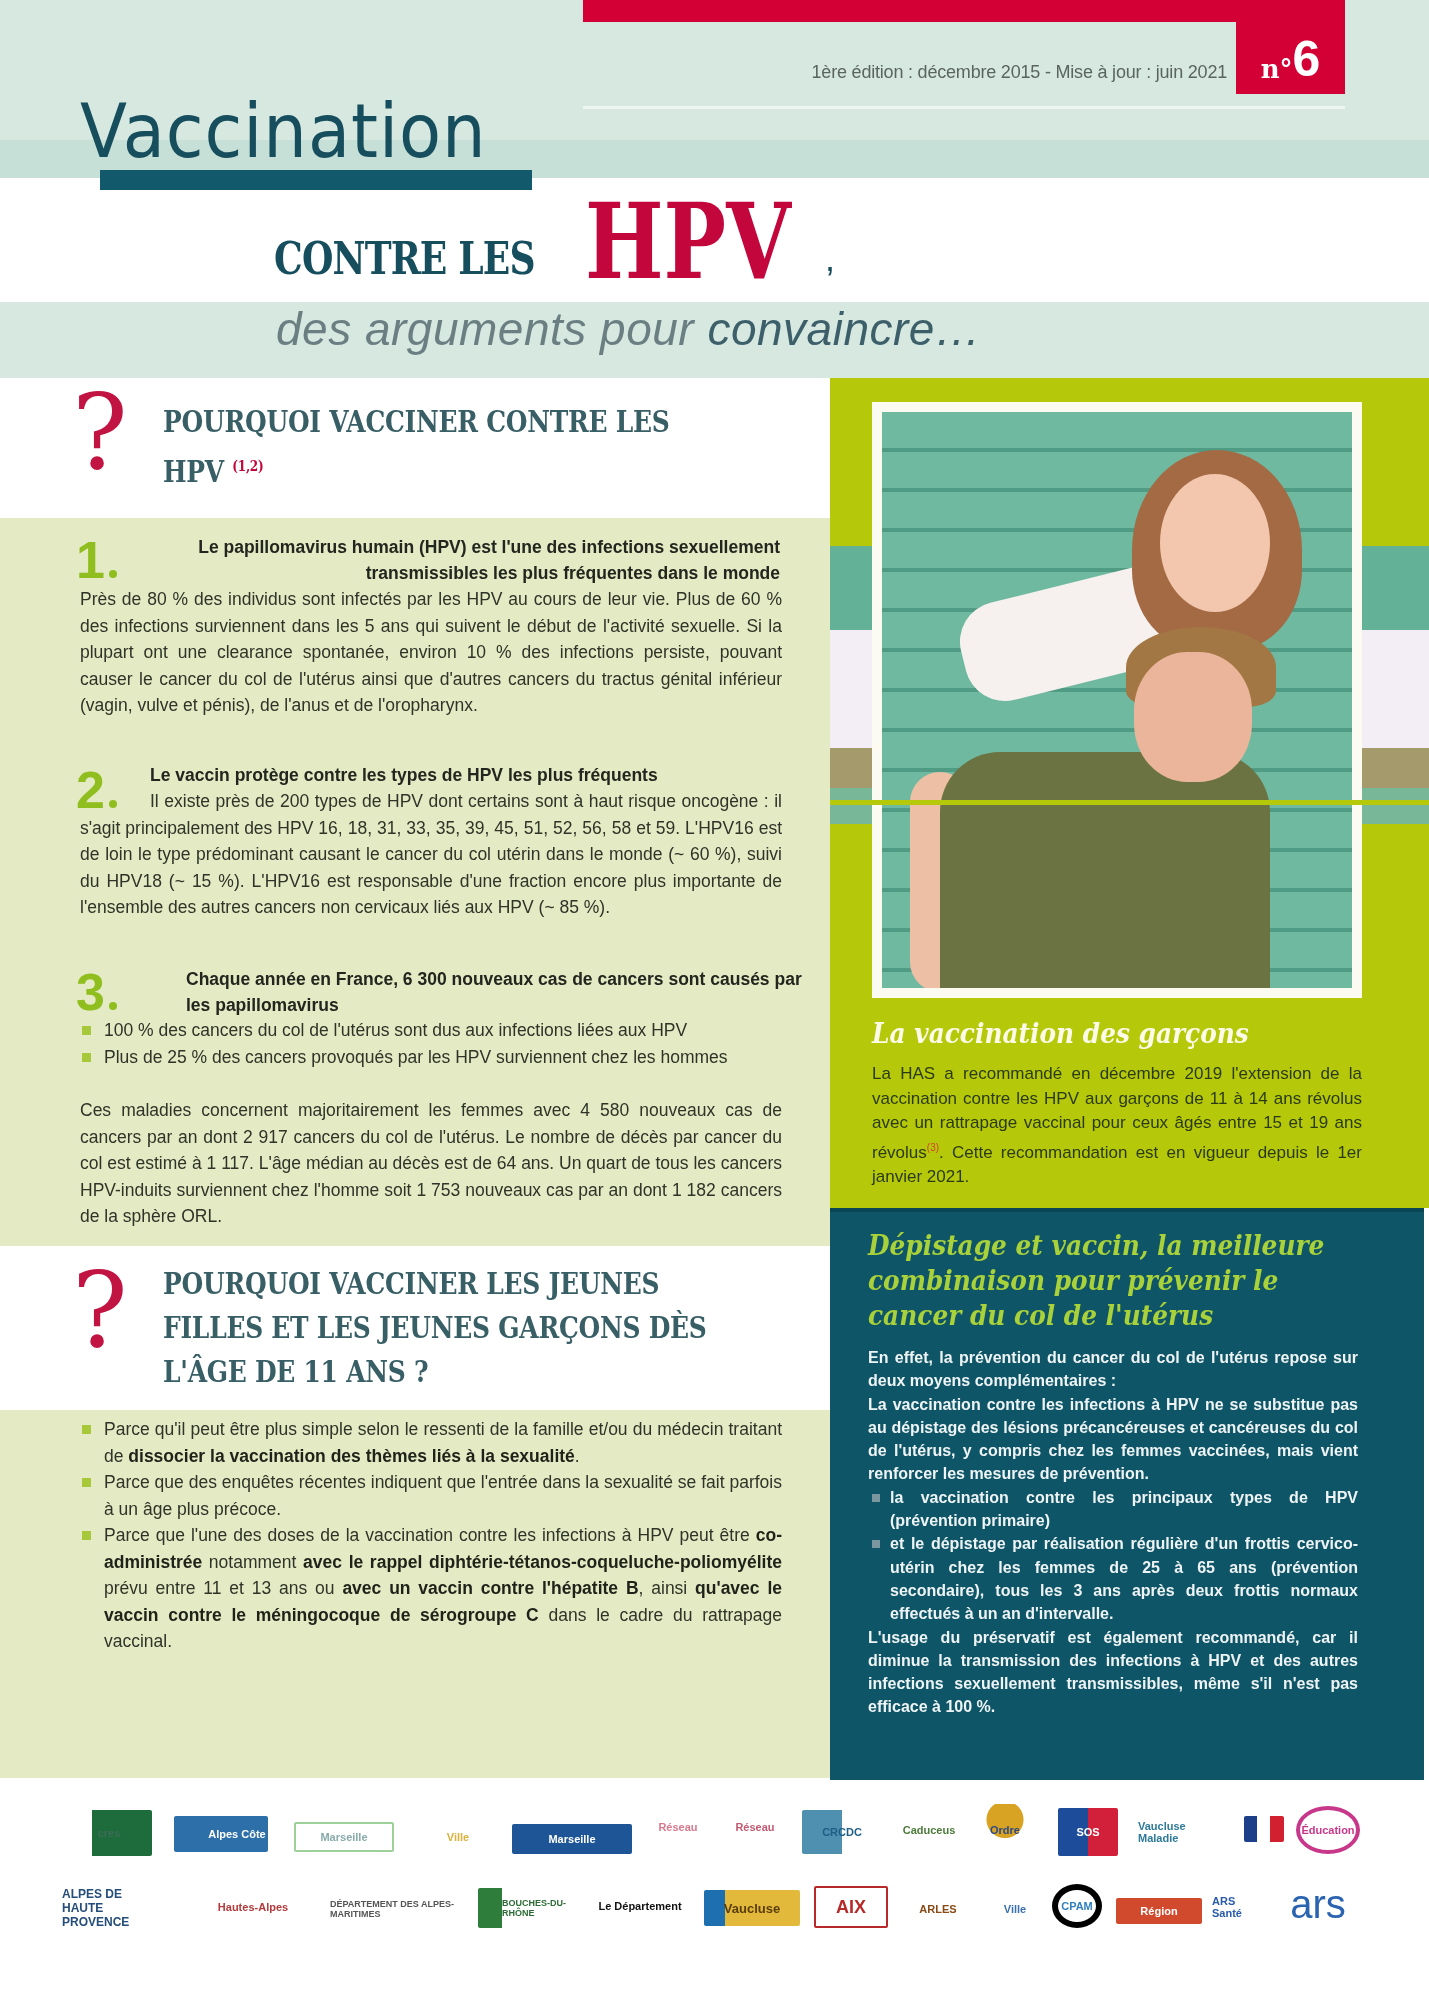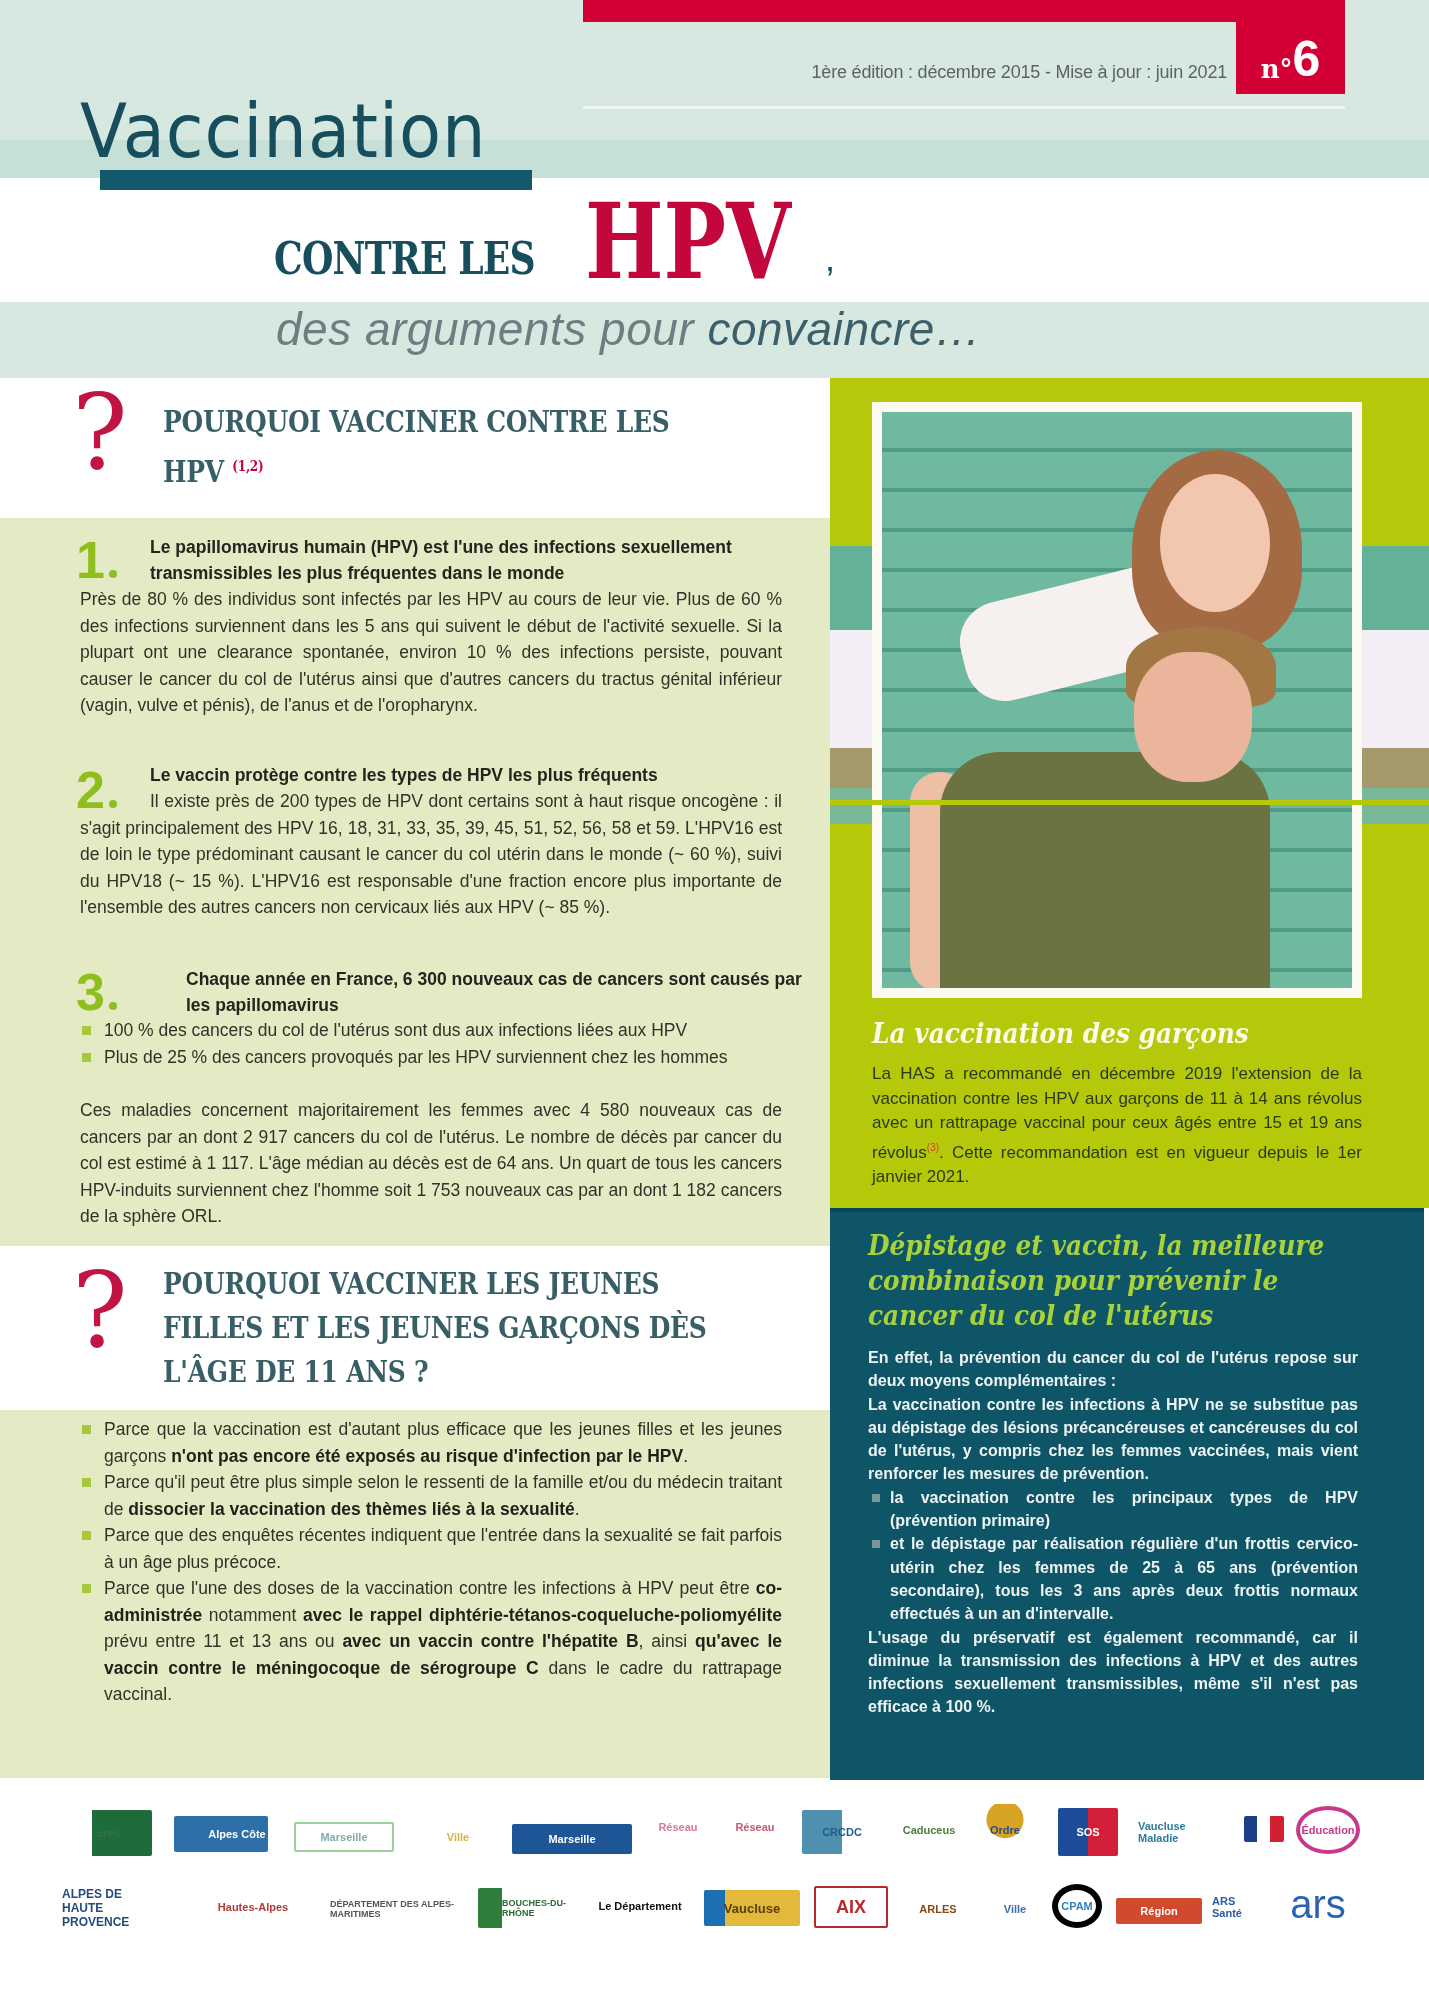--- a/index.html
+++ b/index.html
@@ -100,21 +100,21 @@
 <div class="q-head" style="top:378px;height:140px;"></div>
 <div class="q-mark" style="top:372px;">?</div>
 <div class="q-title" style="top:400px;width:640px;">
   <span>POURQUOI VACCINER CONTRE LES HPV</span>
   <sup>(1,2)</sup>
 </div>
 
 <div class="green-panel" style="top:518px;height:728px;"></div>
 
 <div class="num-big" style="top:534px;"><span>1</span><span class="num-dot"></span></div>
-<div class="item-title" style="top:534px;">Le papillomavirus humain (HPV) est l'une des infections sexuellement transmissibles les plus fréquentes dans le monde</div>
+<div class="item-title" style="top:534px;text-align:right;">Le papillomavirus humain (HPV) est l'une des infections sexuellement transmissibles les plus fréquentes dans le monde</div>
 <div class="body-text" style="top:586px;">Près de 80 % des individus sont infectés par les HPV au cours de leur vie. Plus de 60 % des infections surviennent dans les 5 ans qui suivent le début de l'activité sexuelle. Si la plupart ont une clearance spontanée, environ 10 % des infections persiste, pouvant causer le cancer du col de l'utérus ainsi que d'autres cancers du tractus génital inférieur (vagin, vulve et pénis), de l'anus et de l'oropharynx.</div>
 
 <div class="num-big" style="top:764px;"><span>2</span><span class="num-dot"></span></div>
 <div class="item-title" style="top:762px;">Le vaccin protège contre les types de HPV les plus fréquents</div>
 <div class="body-text" style="top:788px;text-indent:70px;">Il existe près de 200 types de HPV dont certains sont à haut risque oncogène : il s'agit principalement des HPV 16, 18, 31, 33, 35, 39, 45, 51, 52, 56, 58 et 59. L'HPV16 est de loin le type prédominant causant le cancer du col utérin dans le monde (~ 60 %), suivi du HPV18 (~ 15 %). L'HPV16 est responsable d'une fraction encore plus importante de l'ensemble des autres cancers non cervicaux liés aux HPV (~ 85 %).</div>
 
 <div class="num-big" style="top:966px;"><span>3</span><span class="num-dot"></span></div>
 <div class="item-title" style="top:966px;margin-left:36px;">Chaque année en France, 6 300 nouveaux cas de cancers sont causés par les papillomavirus</div>
 <ul class="bullets" style="top:1017px;">
   <li>100 % des cancers du col de l'utérus sont dus aux infections liées aux HPV</li>
@@ -125,21 +125,20 @@
 <div class="q-head" style="top:1246px;height:164px;"></div>
 <div class="q-mark" style="top:1250px;">?</div>
 <div class="q-title" style="top:1262px;width:720px;">
   <div>POURQUOI VACCINER LES JEUNES</div>
   <div>FILLES ET LES JEUNES GARÇONS DÈS</div>
   <div>L'ÂGE DE 11 ANS ?</div>
 </div>
 
 <div class="green-panel" style="top:1410px;height:368px;"></div>
 <ul class="bullets" style="top:1416px;left:80px;width:702px;">
-  <li><span>Parce que la vaccination est d'autant plus efficace que les jeunes filles et les jeunes garçons </span><b>n'ont pas encore été exposés au risque d'infection par le HPV</b><span>.</span></li>
   <li><span>Parce qu'il peut être plus simple selon le ressenti de la famille et/ou du médecin traitant de </span><b>dissocier la vaccination des thèmes liés à la sexualité</b><span>.</span></li>
   <li><span>Parce que des enquêtes récentes indiquent que l'entrée dans la sexualité se fait parfois à un âge plus précoce.</span></li>
   <li><span>Parce que l'une des doses de la vaccination contre les infections à HPV peut être </span><b>co-administrée</b><span> notamment </span><b>avec le rappel diphtérie-tétanos-coqueluche-poliomyélite</b><span> prévu entre 11 et 13 ans ou </span><b>avec un vaccin contre l'hépatite B</b><span>, ainsi </span><b>qu'avec le vaccin contre le méningocoque de sérogroupe C</b><span> dans le cadre du rattrapage vaccinal.</span></li>
 </ul>
 
 <div class="right-bg"></div>
 <div class="stripe-teal"></div>
 <div class="stripe-white"></div>
 <div class="stripe-tan"></div>
 <div class="stripe-teal2"></div>

